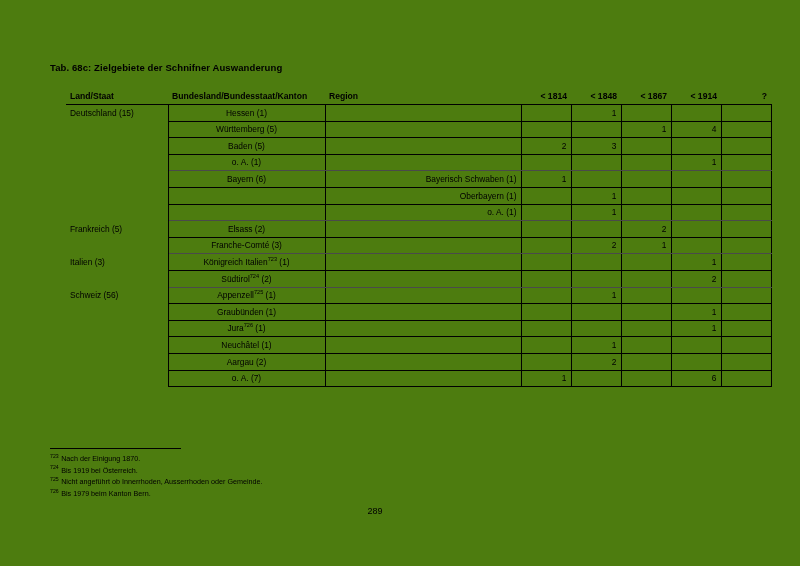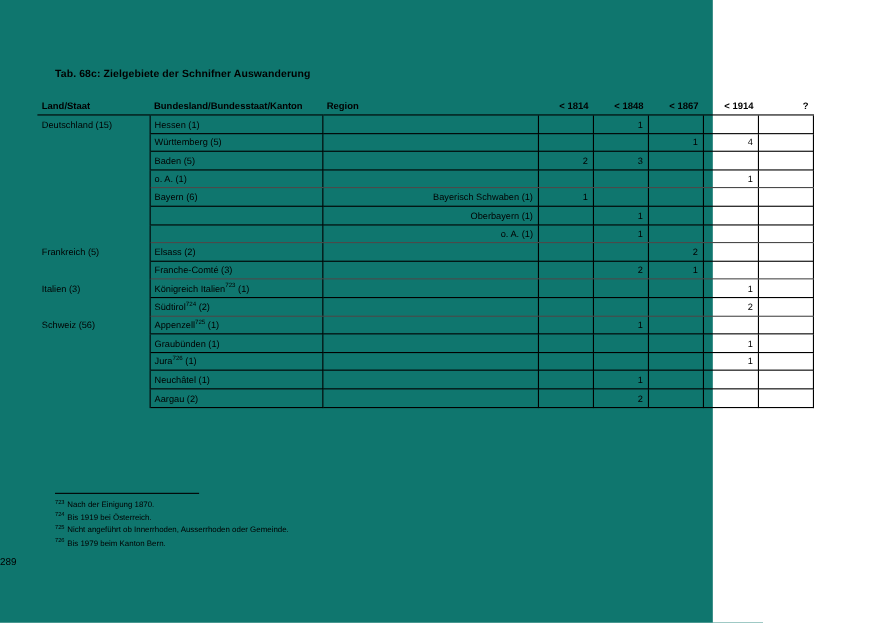--- a/index.html
+++ b/index.html
@@ -9,37 +9,37 @@
   body {
     width: 800px;
     height: 566px;
     background: #ffffff;
     font-family: "Liberation Sans", sans-serif;
     color: #000000;
     overflow: hidden;
   }
   .page {
     position: relative;
-    width: 648px;
+    width: 800px;
     height: 566px;
-    background: #0f766e;
+    background: #4d7c0f;
     box-sizing: border-box;
   }
   .caption {
     position: absolute;
     left: 50px;
     top: 62px;
     font-size: 9.5px;
     font-weight: bold;
     letter-spacing: 0.1px;
     white-space: nowrap;
   }
   table.tab {
     position: absolute;
-    left: 34px;
+    left: 66px;
     top: 88px;
     width: 705px;
     border-collapse: collapse;
     table-layout: fixed;
     font-size: 8.4px;
   }
   table.tab th, table.tab td {
     padding: 0 4px;
     margin: 0;
     vertical-align: middle;
@@ -68,21 +68,21 @@
   }
   td.c-land {
     text-align: left;
     border-right: 1.1px solid #000;
     border-bottom: none;
     vertical-align: top;
     padding-top: 3.5px;
   }
   td.c-land.blank { border-bottom: none; }
   td.c-bl {
-    text-align: left;
+    text-align: center;
     border-right: 1.1px solid #000;
   }
   td.c-reg {
     text-align: right;
     border-right: 1.1px solid #000;
   }
   td.c-num {
     text-align: right;
     border-right: 1.1px solid #000;
     padding-right: 9px;
@@ -117,21 +117,21 @@
   .footnotes div { white-space: nowrap; }
   .footnotes sup {
     font-size: 5.2px;
     margin-right: 2.5px;
   }
   .pageno {
     position: absolute;
     left: 0;
     top: 506px;
     width: 750px;
-    text-align: left;
+    text-align: center;
     font-size: 9px;
   }
 </style>
 </head>
 <body>
 
 <div class="page">
 
   <div class="caption">Tab. 68c: Zielgebiete der Schnifner Auswanderung</div>
 
@@ -312,20 +312,30 @@
         <tr>
           <td class="c-land blank"></td>
           <td class="c-bl">Aargau (2)</td>
           <td class="c-reg"></td>
           <td class="c-num"></td>
           <td class="c-num">2</td>
           <td class="c-num"></td>
           <td class="c-num"></td>
           <td class="c-num last"></td>
         </tr>
+        <tr class="group-end">
+          <td class="c-land blank"></td>
+          <td class="c-bl">o. A. (7)</td>
+          <td class="c-reg"></td>
+          <td class="c-num">1</td>
+          <td class="c-num"></td>
+          <td class="c-num"></td>
+          <td class="c-num">6</td>
+          <td class="c-num last"></td>
+        </tr>
       </tbody>
   </table>
 
   <div class="fn-rule"></div>
   <div class="footnotes" id="footnotes">
       <div><sup>723</sup><span>Nach der Einigung 1870.</span></div>
       <div><sup>724</sup><span>Bis 1919 bei Österreich.</span></div>
       <div><sup>725</sup><span>Nicht angeführt ob Innerrhoden, Ausserrhoden oder Gemeinde.</span></div>
       <div><sup>726</sup><span>Bis 1979 beim Kanton Bern.</span></div>
     </div>

